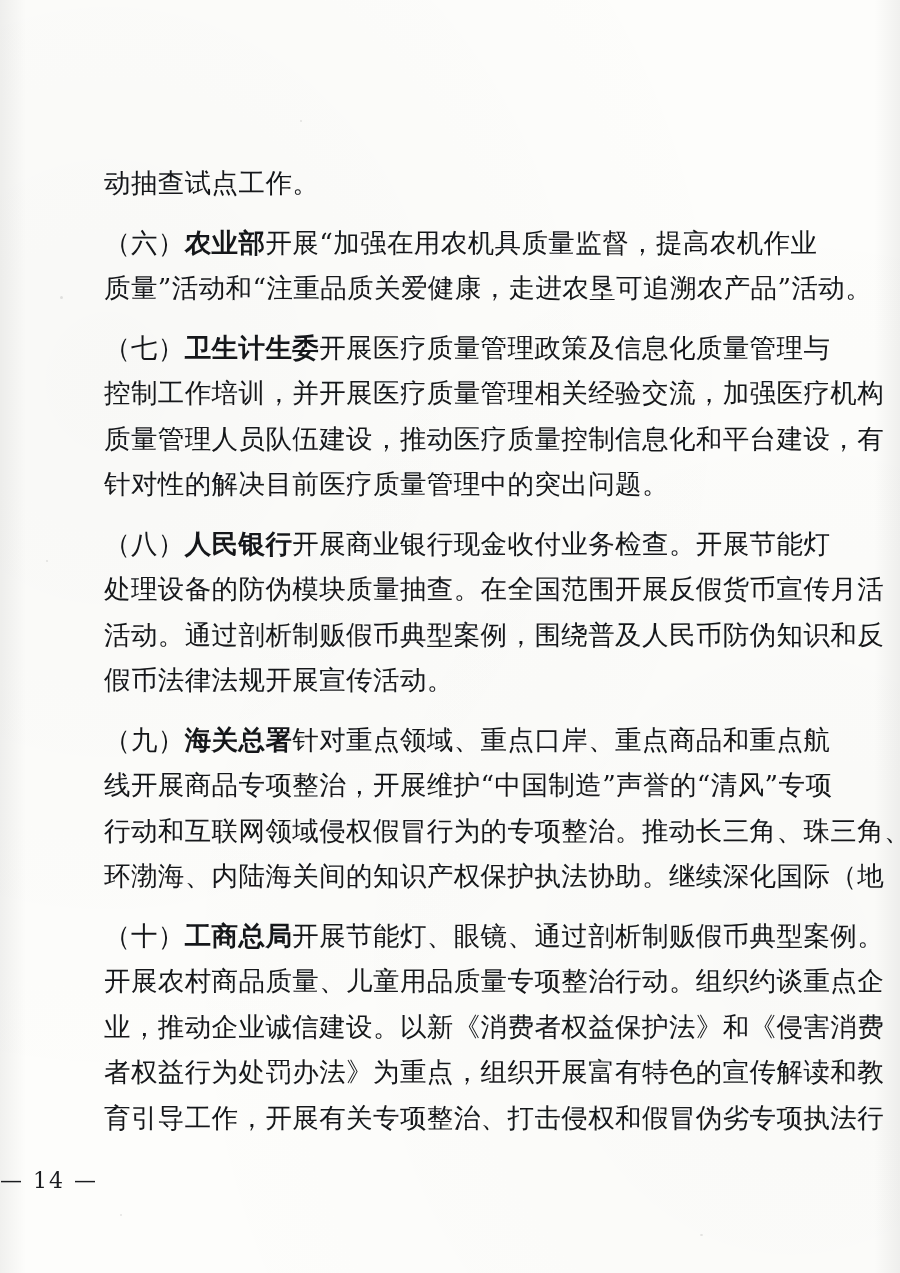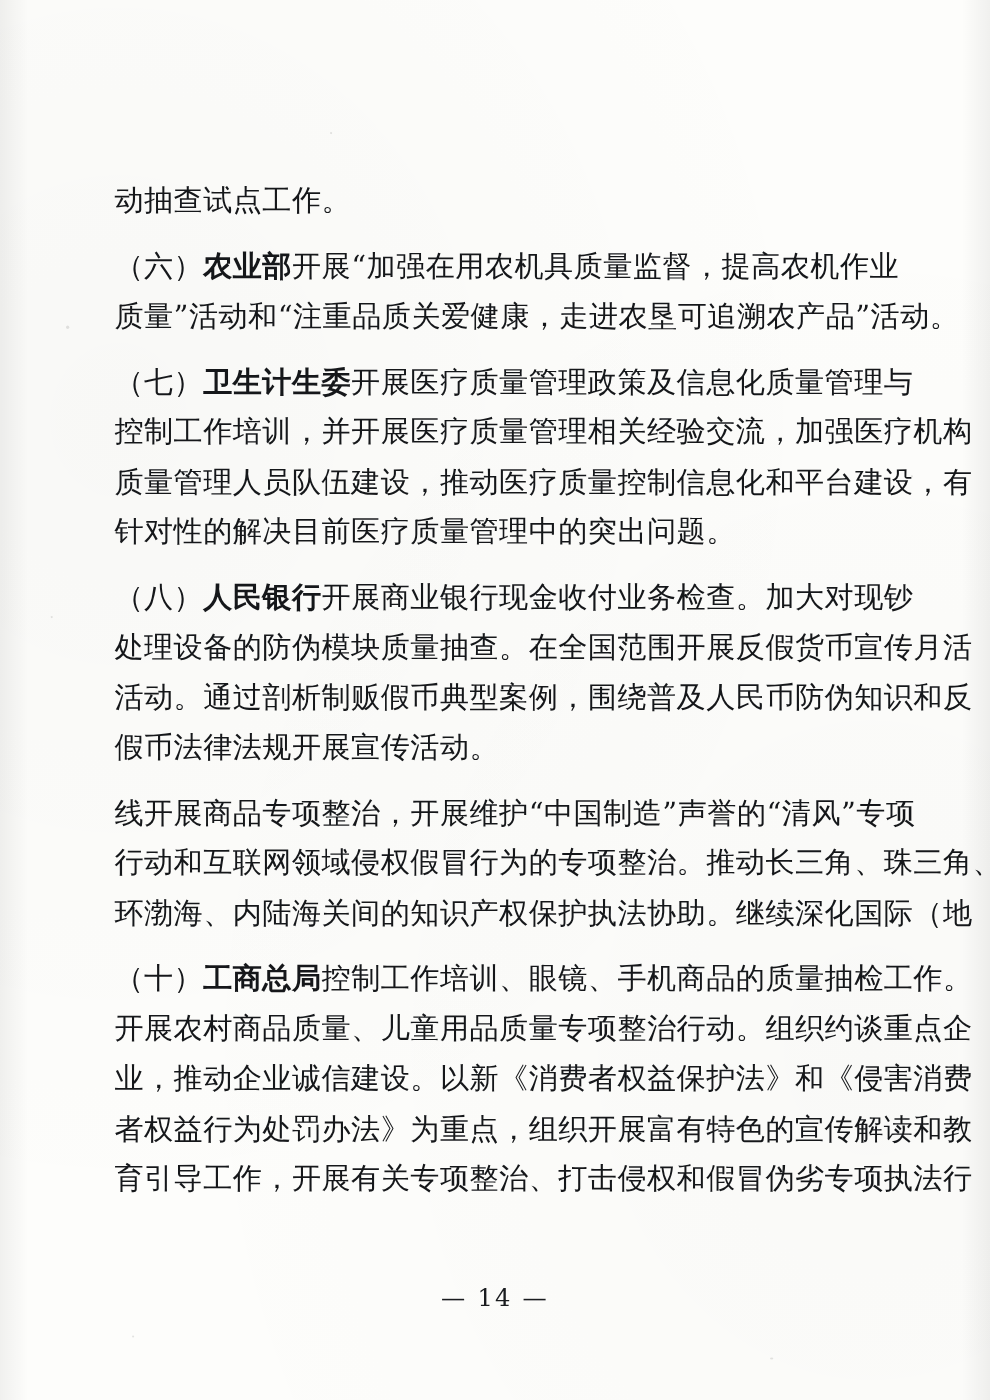--- a/index.html
+++ b/index.html
@@ -48,21 +48,20 @@
     text-indent: 0;
   }
   .bold {
     font-weight: bold;
   }
   .footer {
     position: absolute;
     left: 0;
     right: 0;
     top: 1168px;
-    text-align: center;
     font-size: 22px;
     color: #1a1c1f;
     font-family: "DejaVu Serif", serif;
     letter-spacing: 2px;
   }
   
   .speck {
     position: absolute;
     background: rgba(0,0,0,0.10);
     border-radius: 50%;
@@ -104,32 +103,33 @@
         <div class="line indent"><span class="">（六）</span><span class="bold">农业部</span><span class="">开展“加强在用农机具质量监督，提高农机作业</span></div>
         <div class="line"><span class="">质量”活动和“注重品质关爱健康，走进农垦可追溯农产品”活动。</span></div>
       </div>
       <div class="para">
         <div class="line indent"><span class="">（七）</span><span class="bold">卫生计生委</span><span class="">开展医疗质量管理政策及信息化质量管理与</span></div>
         <div class="line"><span class="">控制工作培训，并开展医疗质量管理相关经验交流，加强医疗机构</span></div>
         <div class="line"><span class="">质量管理人员队伍建设，推动医疗质量控制信息化和平台建设，有</span></div>
         <div class="line"><span class="">针对性的解决目前医疗质量管理中的突出问题。</span></div>
       </div>
       <div class="para">
-        <div class="line indent"><span class="">（八）</span><span class="bold">人民银行</span><span class="">开展商业银行现金收付业务检查。加大对现钞</span></div>
+        <div class="line indent"><span class="">（八）</span><span class="bold">人民银行</span><span class="">开展商业银行现金收付业务检查。开展节能灯</span></div>
         <div class="line"><span class="">处理设备的防伪模块质量抽查。在全国范围开展反假货币宣传月活</span></div>
         <div class="line"><span class="">活动。通过剖析制贩假币典型案例，围绕普及人民币防伪知识和反</span></div>
         <div class="line"><span class="">假币法律法规开展宣传活动。</span></div>
       </div>
       <div class="para">
+        <div class="line indent"><span class="">（九）</span><span class="bold">海关总署</span><span class="">针对重点领域、重点口岸、重点商品和重点航</span></div>
         <div class="line"><span class="">线开展商品专项整治，开展维护“中国制造”声誉的“清风”专项</span></div>
         <div class="line"><span class="">行动和互联网领域侵权假冒行为的专项整治。推动长三角、珠三角、</span></div>
         <div class="line"><span class="">环渤海、内陆海关间的知识产权保护执法协助。继续深化国际（地</span></div>
       </div>
       <div class="para">
-        <div class="line indent"><span class="">（十）</span><span class="bold">工商总局</span><span class="">控制工作培训、眼镜、手机商品的质量抽检工作。</span></div>
+        <div class="line indent"><span class="">（十）</span><span class="bold">工商总局</span><span class="">开展节能灯、眼镜、通过剖析制贩假币典型案例。</span></div>
         <div class="line"><span class="">开展农村商品质量、儿童用品质量专项整治行动。组织约谈重点企</span></div>
         <div class="line"><span class="">业，推动企业诚信建设。以新《消费者权益保护法》和《侵害消费</span></div>
         <div class="line"><span class="">者权益行为处罚办法》为重点，组织开展富有特色的宣传解读和教</span></div>
         <div class="line"><span class="">育引导工作，开展有关专项整治、打击侵权和假冒伪劣专项执法行</span></div>
       </div>
     </div>
 
   <div class="footer">— 14 —</div>
 </div>
 

